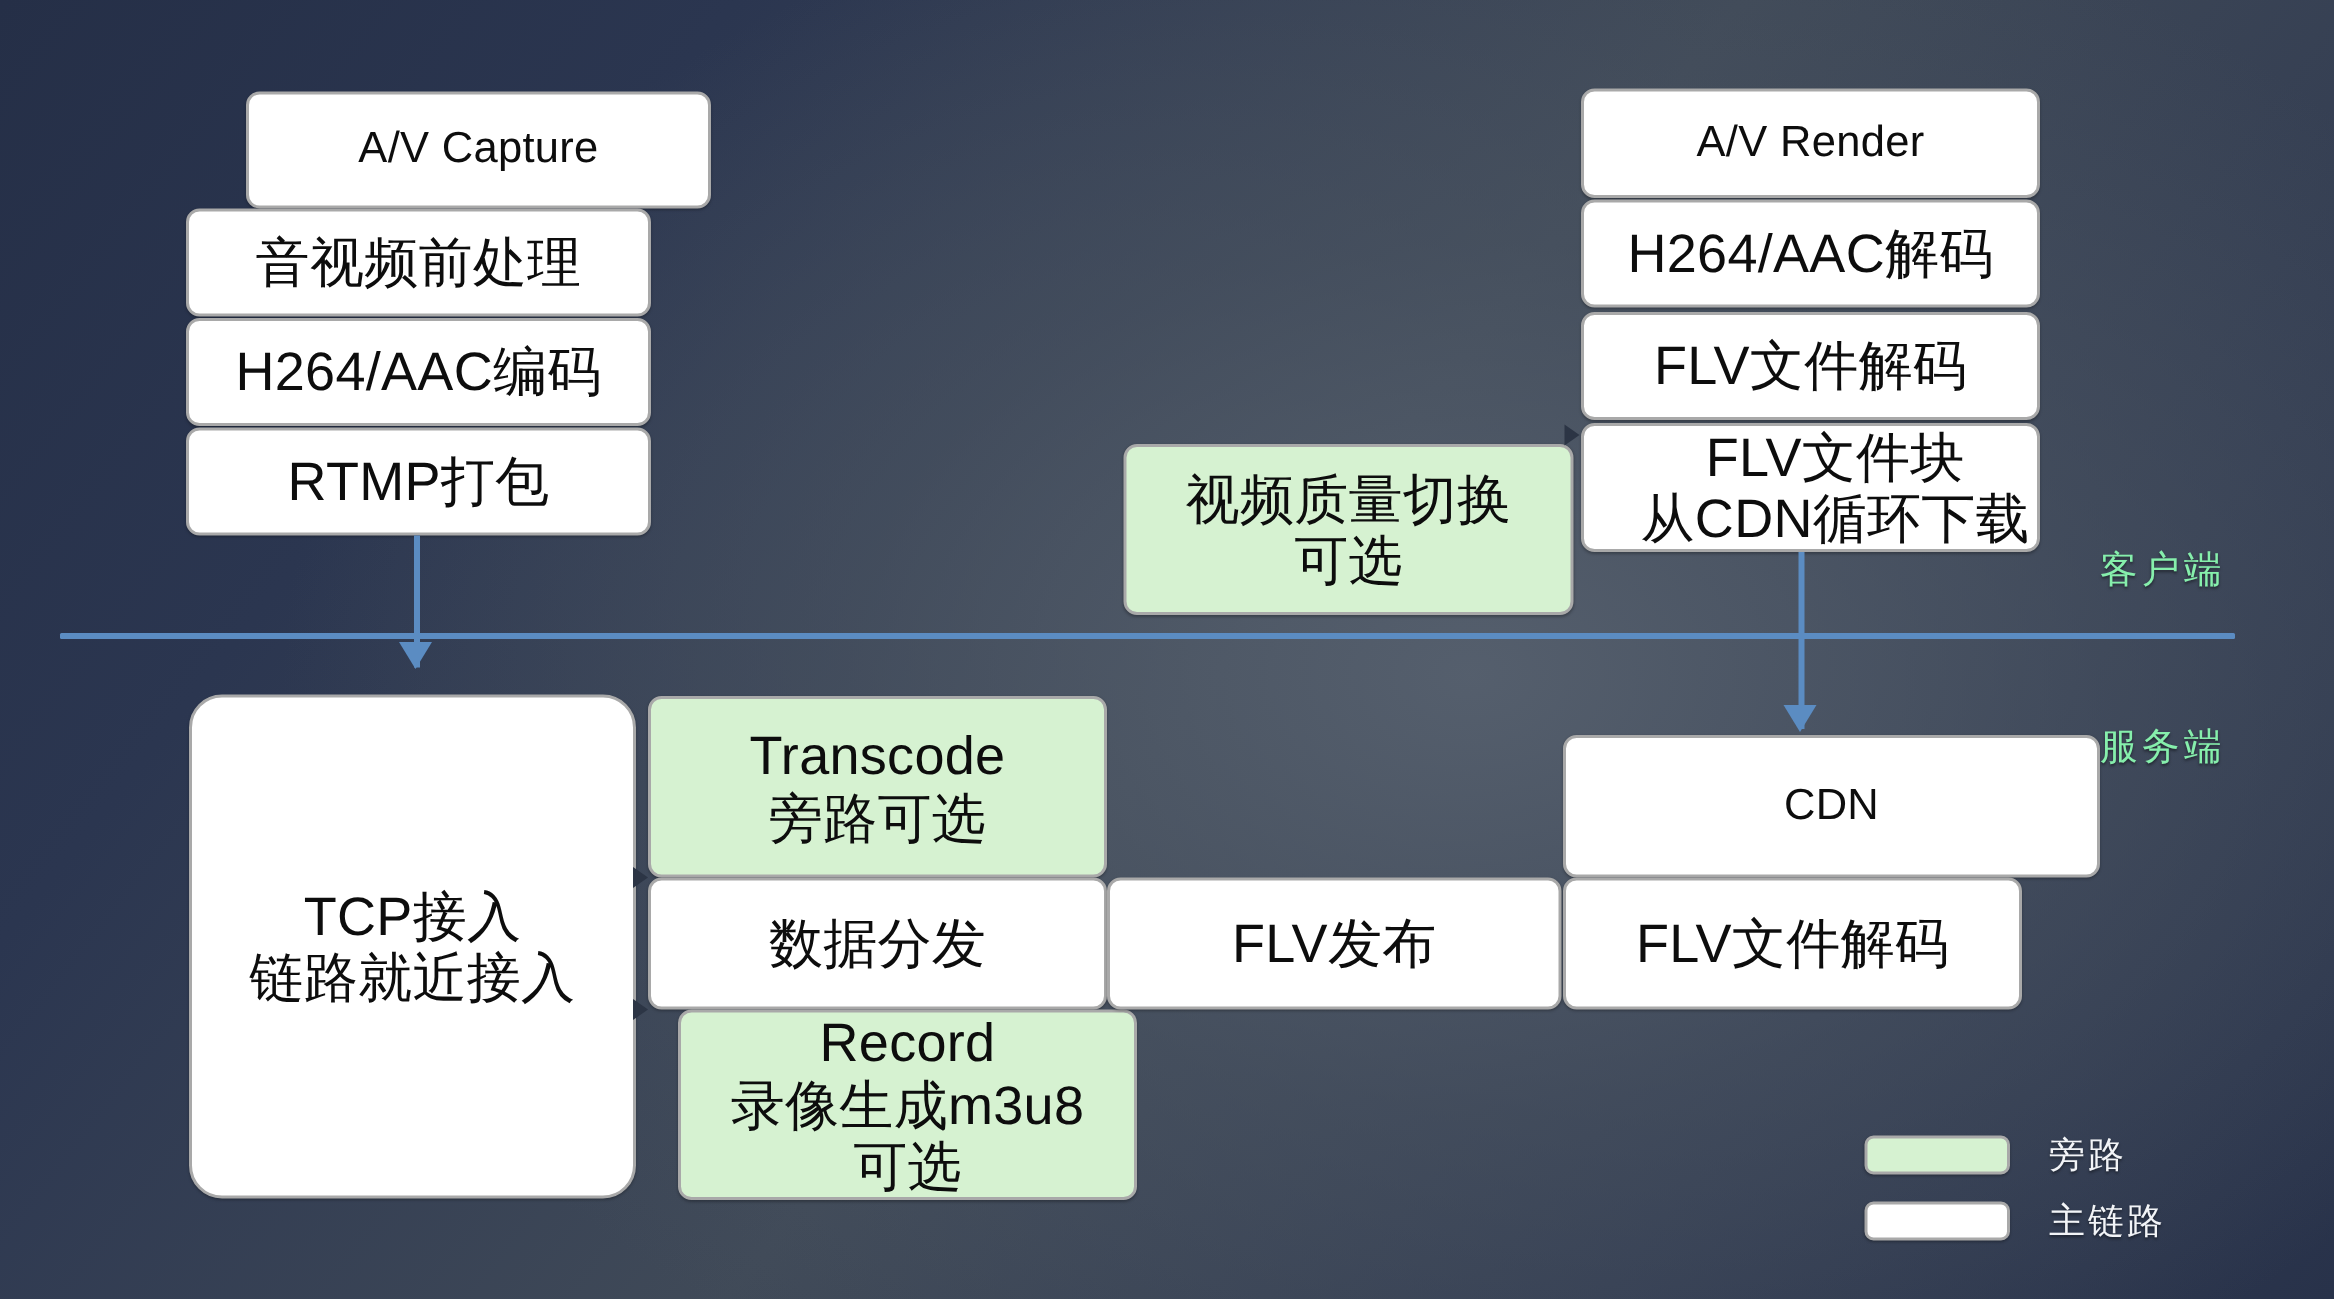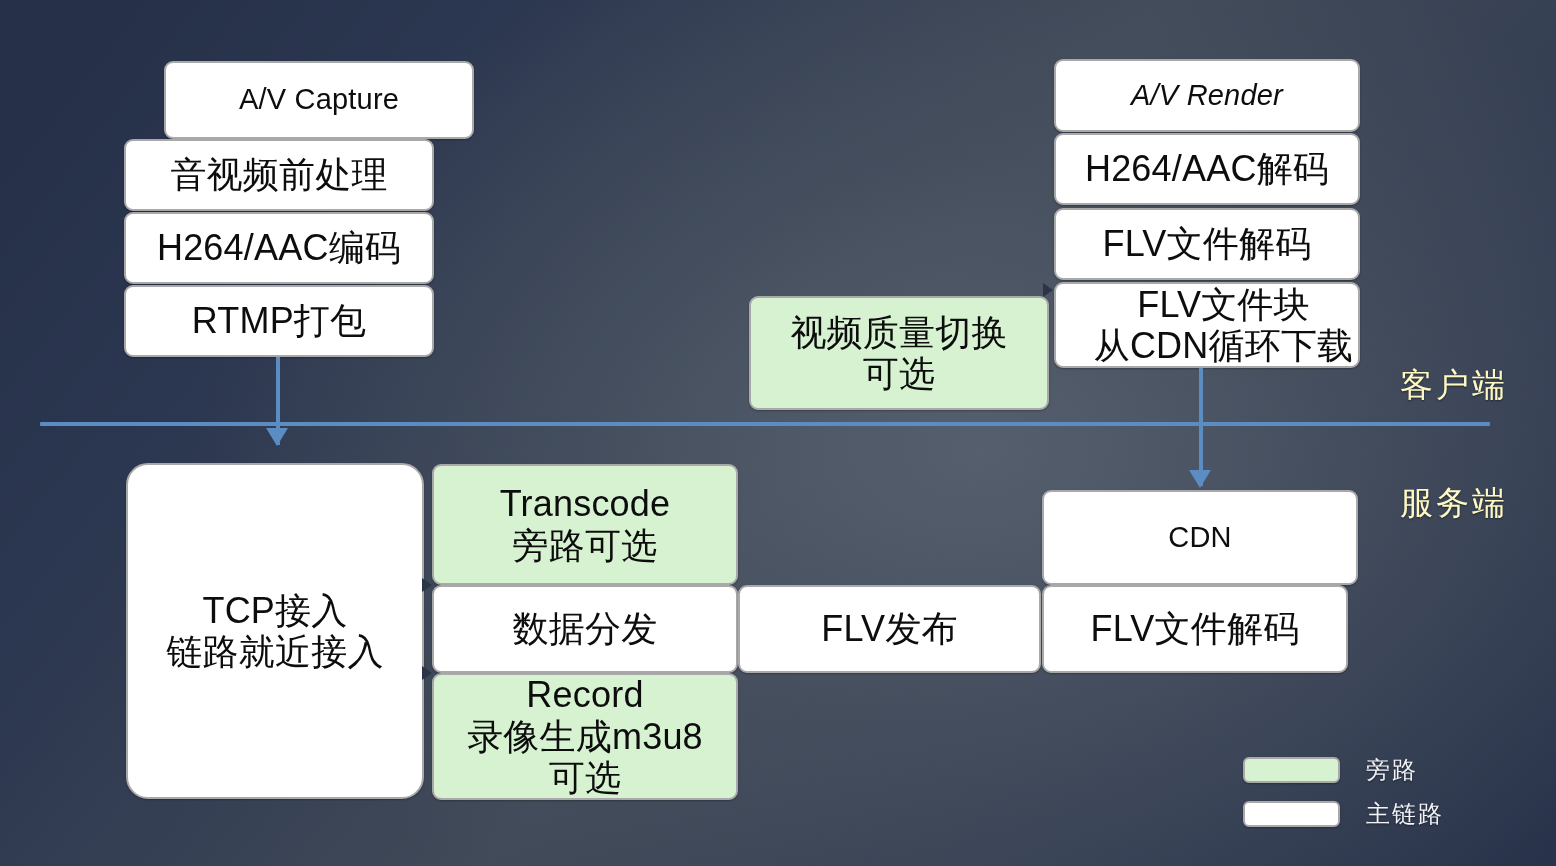--- a/index.html
+++ b/index.html
@@ -42,23 +42,23 @@
   .hline{position:absolute;background:#5b8cc2;height:4px;border-radius:1px;}
   .arrowhead{position:absolute;width:0;height:0;
     border-left:11px solid transparent;border-right:11px solid transparent;
     border-top:18px solid #5b8cc2;}
   .tri{position:absolute;width:0;height:0;
     border-top:7px solid transparent;border-bottom:7px solid transparent;
     border-left:10px solid #2c3545;}
 
   
   .sidelabel{
-    position:absolute;color:#fef9c3;
+    position:absolute;color:#86efac;
     font-family:"Liberation Serif","DejaVu Serif",serif;
-    font-size:33px;letter-spacing:3px;
+    font-size:25px;letter-spacing:3px;
     text-shadow:0 1px 2px rgba(0,0,0,0.5);
   }
 
   
   #legend{position:absolute;left:1243px;top:748px;}
   .legend-row{display:flex;align-items:center;height:44px;}
   .swatch{width:97px;height:26px;border:2px solid #a9a9a9;border-radius:6px;
           background:#ffffff;box-sizing:border-box;box-shadow:0 1px 2px rgba(0,0,0,0.3);}
   .swatch.green{background:#d6f2d1;}
   .legend-label{
@@ -79,21 +79,21 @@
 
   <div class="box" style="left:124px;top:139px;width:310px;height:72px;">音视频前处理</div>
 
   <div class="box" style="left:124px;top:212px;width:310px;height:72px;">H264/AAC编码</div>
 
   <div class="box" style="left:124px;top:285px;width:310px;height:72px;">RTMP打包</div>
 
   <div class="vline" style="left:276px;top:357px;height:88px;"></div>
   <div class="arrowhead" style="left:266px;top:428px;"></div>
 
-  <div class="box en" style="left:1054px;top:59px;width:306px;height:73px;font-style:italic;">A/V Render</div>
+  <div class="box en" style="left:1054px;top:59px;width:306px;height:73px;">A/V Render</div>
 
   <div class="box" style="left:1054px;top:133px;width:306px;height:72px;">H264/AAC解码</div>
 
   <div class="box" style="left:1054px;top:208px;width:306px;height:72px;">FLV文件解码</div>
 
   <div class="box" style="left:1054px;top:282px;width:306px;height:86px;padding-left:33px;">FLV文件块
 从CDN循环下载</div>
 
   <div class="box green" style="left:749px;top:254px;width:300px;height:114px;margin-top:42px;">视频质量切换
 可选</div>
@@ -109,30 +109,30 @@
   <div class="sidelabel" style="left:1400px;top:481px;">服务端</div>
 
   <div class="box big" style="left:126px;top:463px;width:298px;height:336px;text-align:center;">TCP接入
 链路就近接入</div>
 
   <div class="box green" style="left:432px;top:464px;width:306px;height:121px;">Transcode
 旁路可选</div>
 
   <div class="box" style="left:432px;top:585px;width:306px;height:88px;">数据分发</div>
 
-  <div class="box green" style="left:432px;top:673px;width:306px;height:127px;">Record
+  <div class="box green" style="left:452px;top:673px;width:306px;height:127px;">Record
 录像生成m3u8
 可选</div>
 
   <div class="tri" style="left:422px;top:578px;"></div>
   <div class="tri" style="left:422px;top:666px;"></div>
 
   <div class="box" style="left:738px;top:585px;width:303px;height:88px;">FLV发布</div>
 
-  <div class="box en" style="left:1042px;top:490px;width:316px;height:95px;">CDN</div>
+  <div class="box en" style="left:1042px;top:490px;width:358px;height:95px;">CDN</div>
 
   <div class="box" style="left:1042px;top:585px;width:306px;height:88px;">FLV文件解码</div>
 
   <div id="legend">
     <div class="legend-row">
       <span class="swatch green"></span>
       <span class="legend-label">旁路</span>
     </div>
     <div class="legend-row">
       <span class="swatch"></span>

